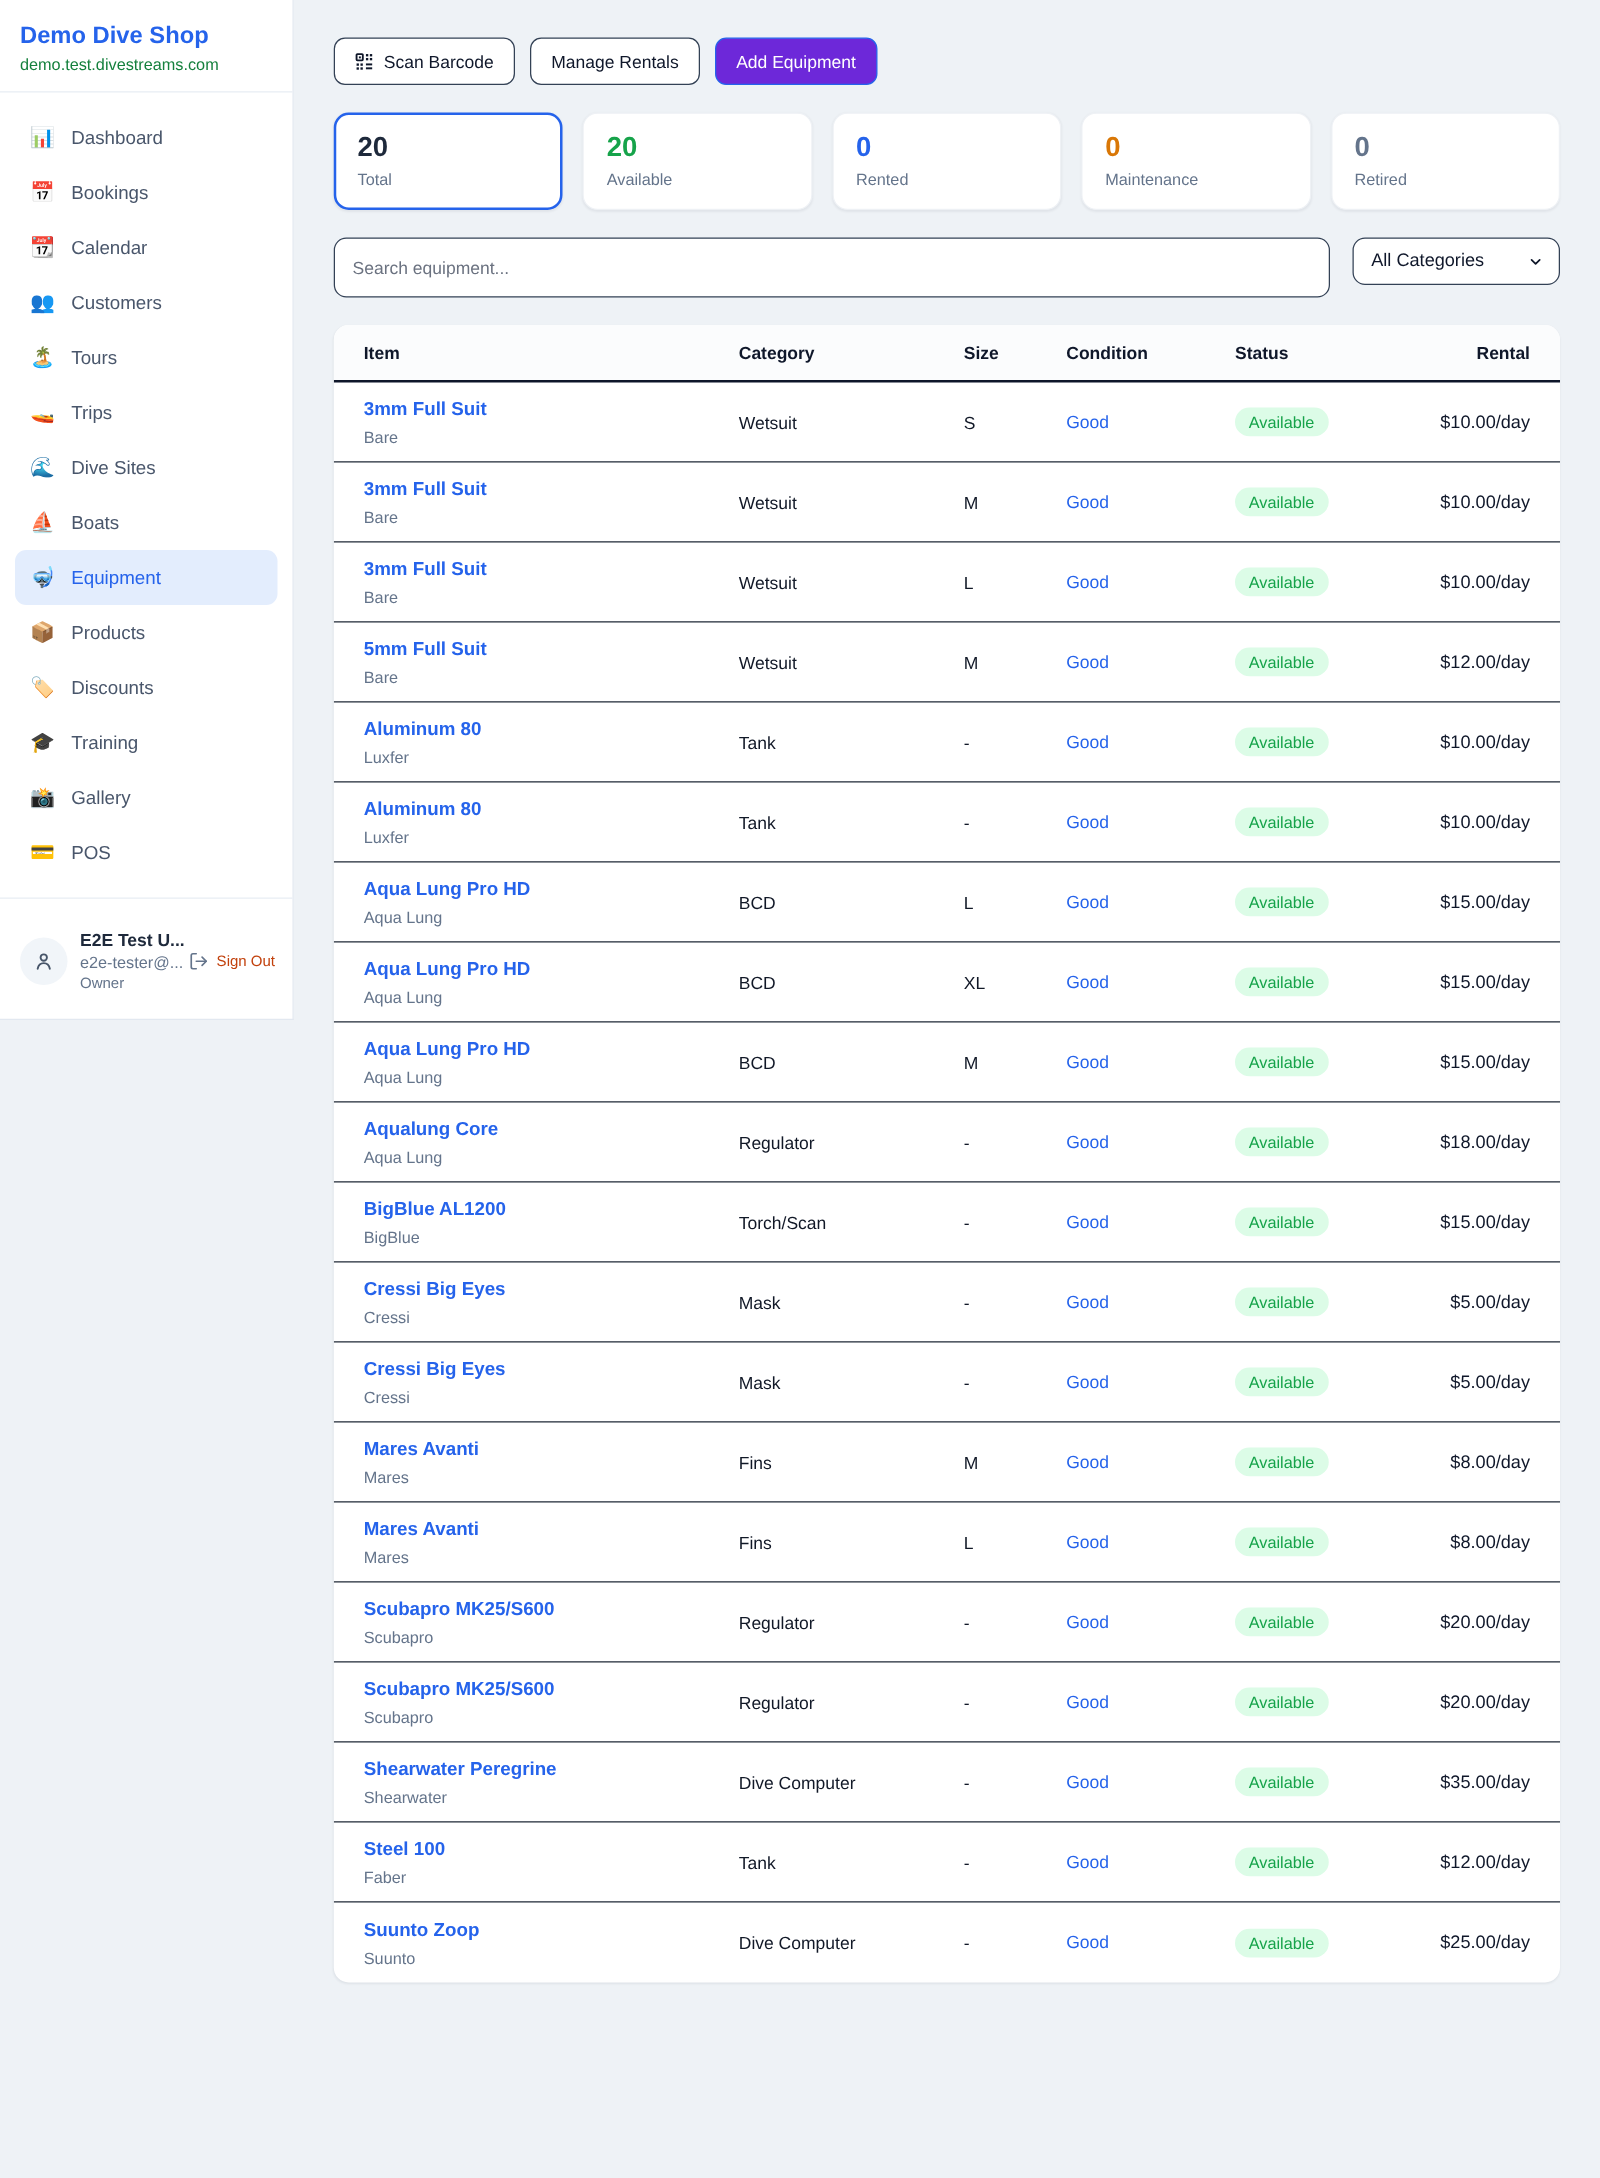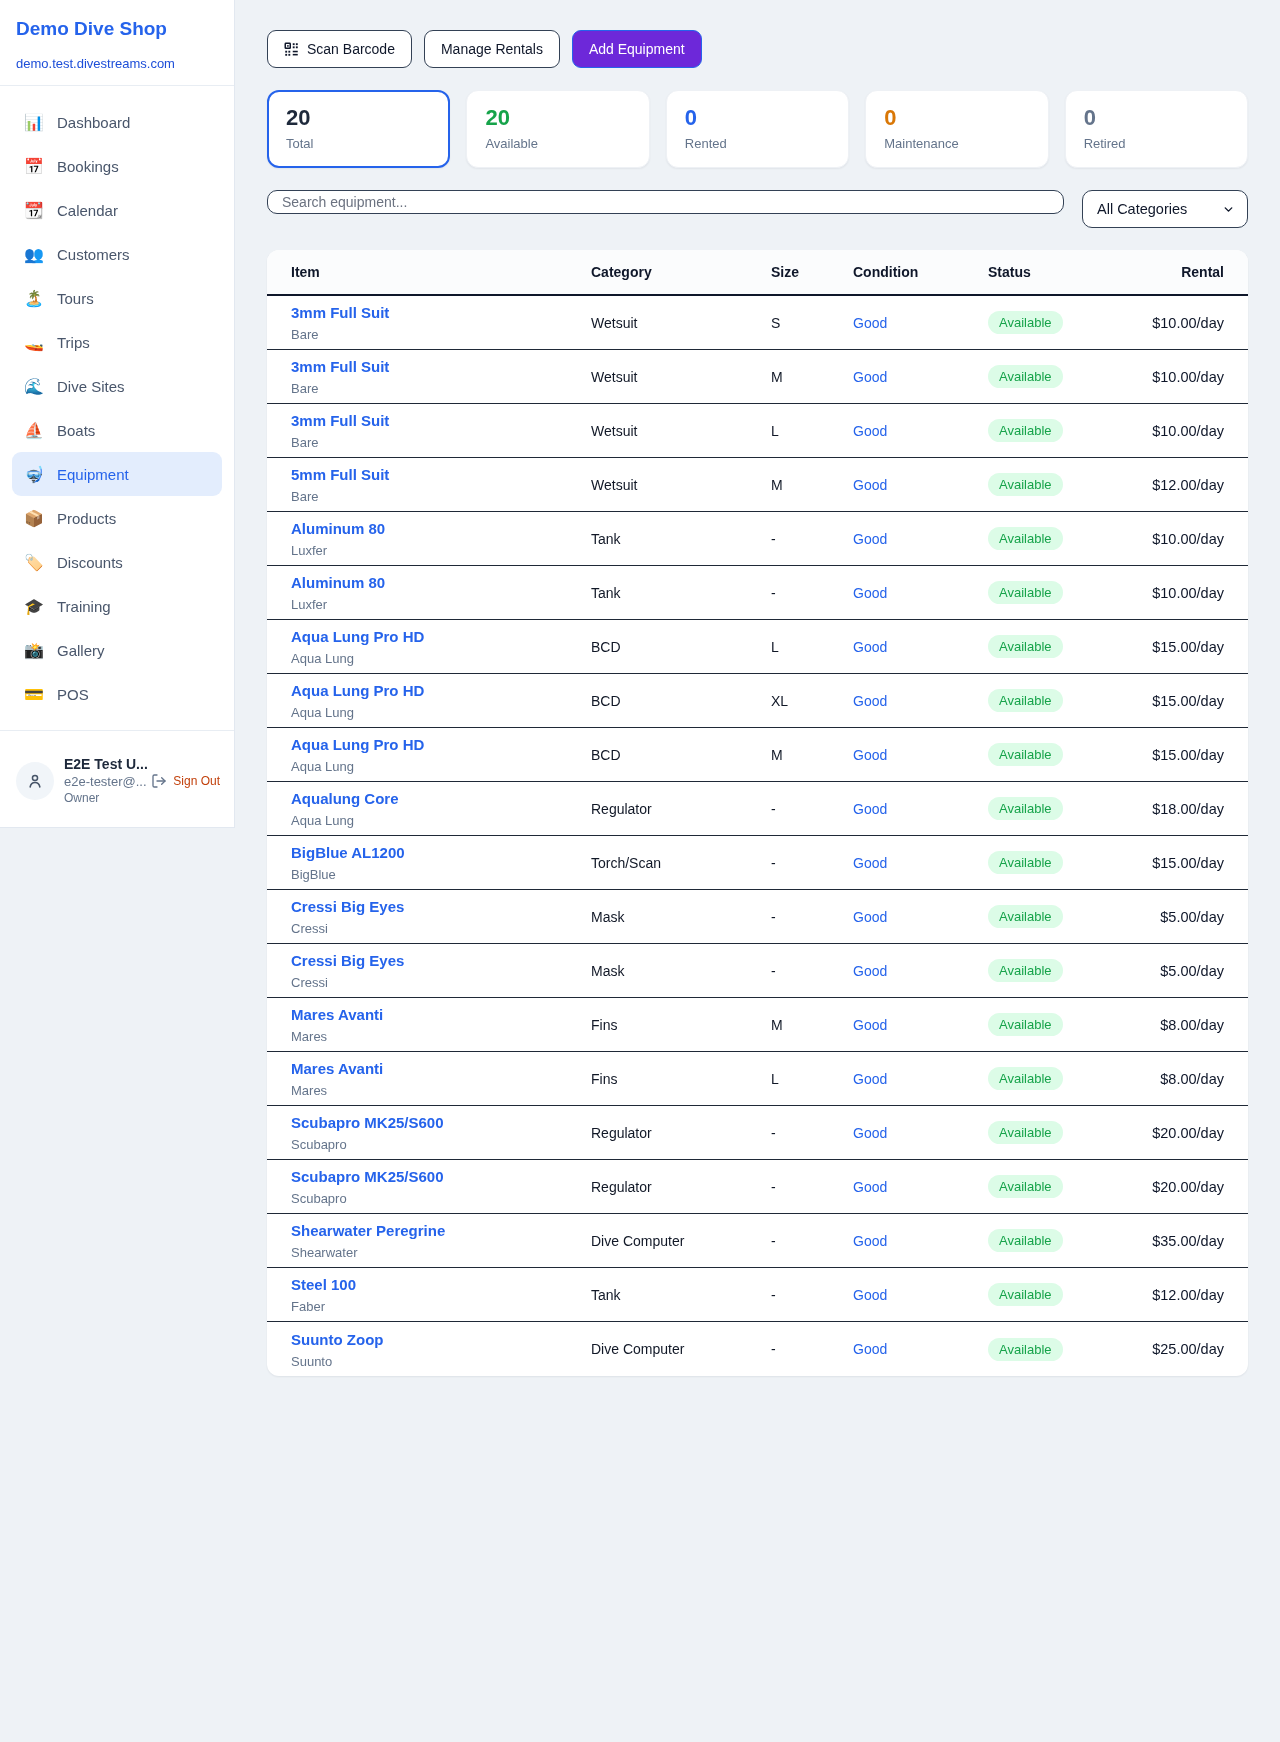--- a/index.html
+++ b/index.html
@@ -14,21 +14,21 @@
   
   .sidebar {
     position:absolute; left:0; top:0; width:235px;
     background:#ffffff;
     border-right:1px solid #e2e8f0;
     border-bottom:1px solid #e2e8f0;
     padding-bottom:10px;
   }
   .brand { padding:18px 16px 14px 16px; }
   .brand-title { color:#2563eb; font-size:19px; font-weight:bold; }
-  .brand-sub { color:#1d4ed8; font-size:13px; margin-top:16px; }
+  .brand-sub { color:#15803d; font-size:13px; margin-top:4px; }
   .side-divider { border-top:1px solid #e8edf3; }
   .nav { padding:14px 12px 8px 12px; }
   .nav-item {
     display:flex; align-items:center; gap:13px;
     height:44px; padding:0 12px; border-radius:9px;
     font-size:15px; color:#49566b; cursor:pointer;
   }
   .nav-item .ico { font-size:16px; width:20px; text-align:center; }
   .nav-item.active { background:#e3edfd; color:#2563eb; font-weight:500; }
   .user-block {
@@ -72,21 +72,21 @@
     box-shadow:0 1px 2px rgba(15,23,42,.06);
     padding:14px 18px 12px 18px; height:78px; cursor:pointer;
   }
   .stat-card.selected { border:2px solid #2563eb; padding:13px 17px 11px 17px; }
   .stat-value { font-size:22px; font-weight:bold; line-height:26px; }
   .stat-label { font-size:13px; color:#64748b; margin-top:5px; }
 
   
   .filters { display:flex; gap:18px; margin-top:22px; }
   .search-box {
-    flex:1; height:24px; border:1px solid #334155; border-radius:10px;
+    flex:1; height:48px; border:1px solid #334155; border-radius:10px;
     background:#fff; padding:0 14px; font-size:14px; color:#0f172a;
     font-family:"Liberation Sans", sans-serif; outline:none;
   }
   .search-box::placeholder { color:#6b7280; }
   .select-box {
     width:166px; height:38px; border:1px solid #334155; border-radius:10px;
     background:#fff; display:flex; align-items:center; justify-content:space-between;
     padding:0 12px 0 14px; font-size:14.5px; color:#0f172a; cursor:pointer;
   }
 
@@ -100,21 +100,21 @@
     display:grid;
     grid-template-columns:300px 180px 82px 135px 145px 1fr;
     align-items:center; padding:0 24px;
   }
   .thead {
     height:46px; background:#fbfcfd;
     border-bottom:2px solid #0f172a;
     font-size:14px; font-weight:bold; color:#0f172a;
   }
   .thead .col-rental { text-align:right; }
-  .tbody-row { height:54px; border-bottom:1px solid #1f2937; }
+  .tbody-row { height:64px; border-bottom:1px solid #1f2937; }
   .tbody-row:last-child { border-bottom:none; }
   .item-name { color:#2563eb; font-size:15px; font-weight:bold; line-height:20px; cursor:pointer; }
   .item-brand { color:#64748b; font-size:13px; margin-top:4px; }
   .cell { font-size:14px; color:#111827; }
   .cond-link { color:#2563eb; font-size:14px; cursor:pointer; display:inline-block; }
   .badge {
     display:inline-block; background:#dcfce7; color:#16a34a;
     font-size:13px; padding:4px 11px; border-radius:999px;
   }
   .cell-rental { text-align:right; font-size:14.5px; color:#0f172a; }

